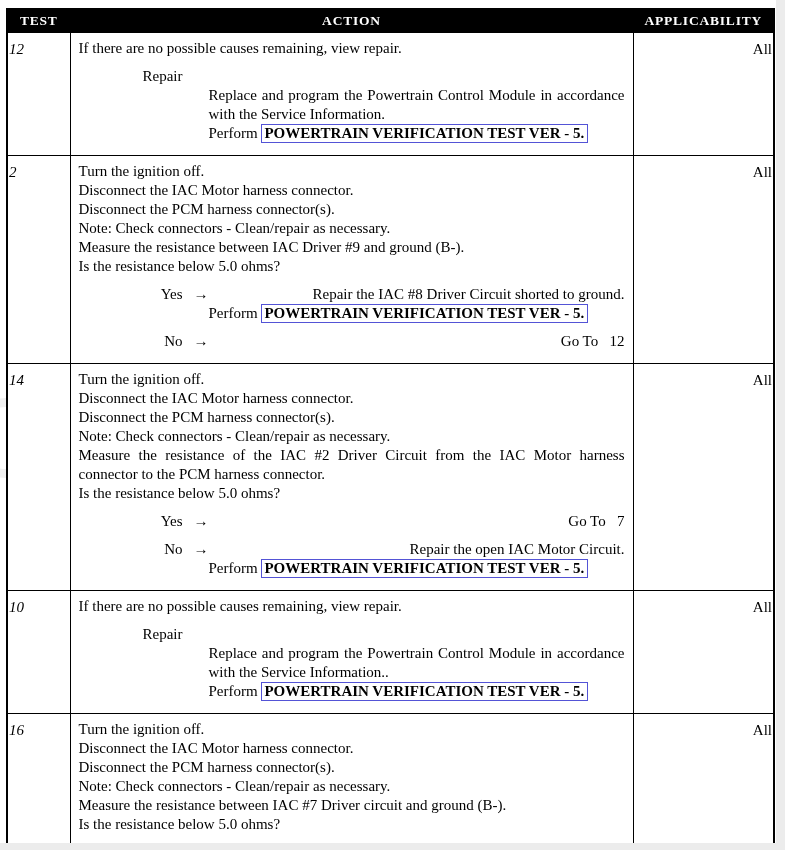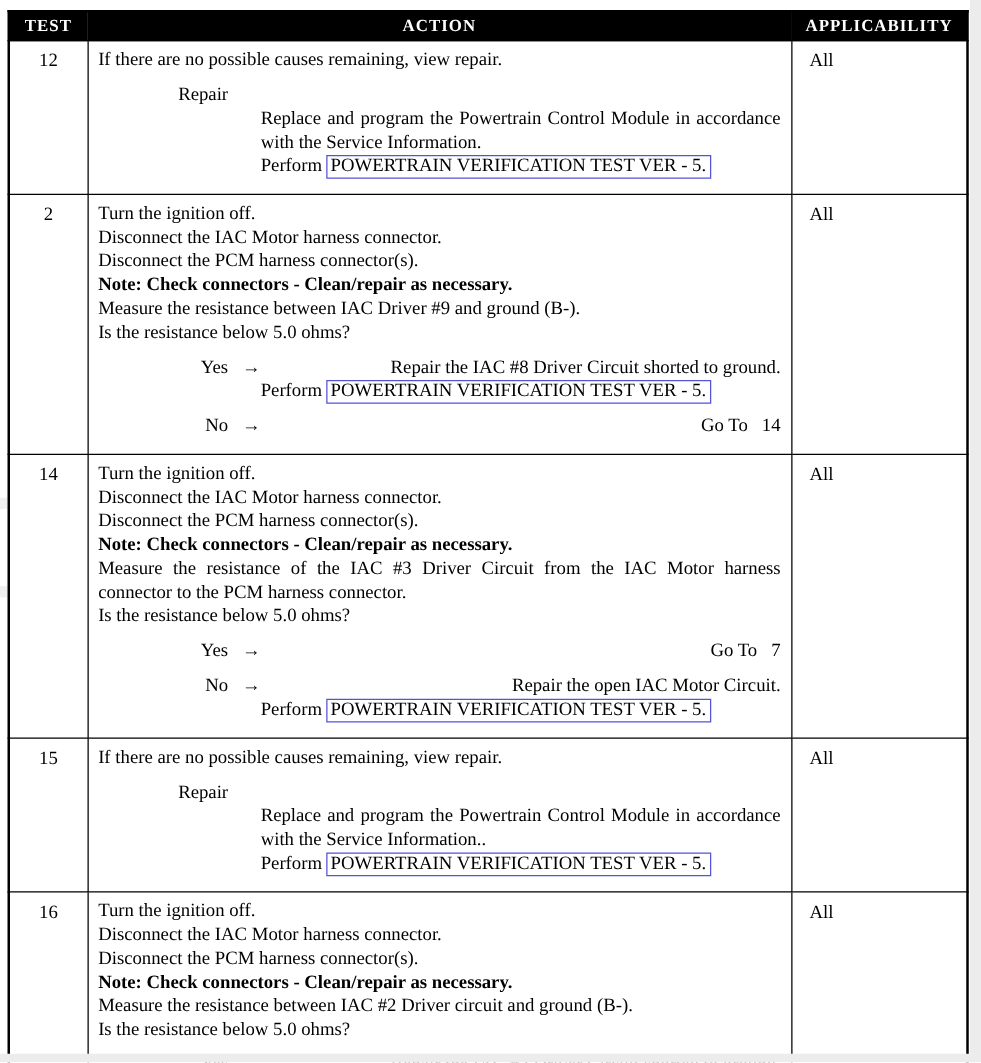--- a/index.html
+++ b/index.html
@@ -50,44 +50,44 @@
     padding: 3px 2px;
     text-align: center;
     margin-left: 16px;
   }
   .test-table td {
     vertical-align: top;
     font-size: 15px;
     line-height: 19px;
   }
   td.col-test {
-    text-align: center;
     padding-top: 7px;
+    font-style: italic;
   }
   td.col-appl {
-    text-align: left;
+    text-align: right;
     padding-top: 7px;
     padding-left: 14px;
   }
   td.col-action {
     padding: 6px 8px 12px 8px;
   }
   .line { text-align: justify; }
-  .line.bold { font-weight: bold; text-align: left; }
+  .line.bold { font-weight: normal; text-align: left; }
   .indent-0 { padding-left: 0; }
   .indent-1 { padding-left: 64px; }
   .indent-2 { padding-left: 130px; }
   .gap { margin-top: 9px; }
   .decision { display: flex; text-align: right; }
   .dlabel { width: 40px; flex: 0 0 40px; }
   .darrow { width: 26px; flex: 0 0 26px; }
   .dtext { flex: 1 1 auto; white-space: pre-wrap; }
   .perform-line { text-align: left; }
   .ver-link {
-    font-weight: normal;
+    font-weight: bold;
     border: 1.5px solid #5353d6;
     padding: 0 3px 1px 2px;
     cursor: pointer;
   }
 </style>
 </head>
 <body>
 
 <div class="page">
   <div class="scan-artifact"></div>
@@ -127,66 +127,66 @@
             <div class="line indent-0">Is the resistance below 5.0 ohms?</div>
             <div class="line indent-1 gap decision">
               <span class="dlabel">Yes</span>
               <span class="darrow">→</span>
               <span class="dtext">Repair the IAC #8 Driver Circuit shorted to ground.</span>
             </div>
             <div class="line indent-2 perform-line"><span>Perform </span><span class="ver-link">POWERTRAIN VERIFICATION TEST VER - 5.</span></div>
             <div class="line indent-1 gap decision">
               <span class="dlabel">No</span>
               <span class="darrow">→</span>
-              <span class="dtext">Go To   14</span>
+              <span class="dtext">Go To   12</span>
             </div>
           </td>
           <td class="col-appl">All</td>
         </tr>
         <tr>
           <td class="col-test">14</td>
           <td class="col-action">
             <div class="line indent-0">Turn the ignition off.</div>
             <div class="line indent-0">Disconnect the IAC Motor harness connector.</div>
             <div class="line indent-0">Disconnect the PCM harness connector(s).</div>
             <div class="line indent-0 bold">Note: Check connectors - Clean/repair as necessary.</div>
-            <div class="line indent-0">Measure the resistance of the IAC #3 Driver Circuit from the IAC Motor harness connector to the PCM harness connector.</div>
+            <div class="line indent-0">Measure the resistance of the IAC #2 Driver Circuit from the IAC Motor harness connector to the PCM harness connector.</div>
             <div class="line indent-0">Is the resistance below 5.0 ohms?</div>
             <div class="line indent-1 gap decision">
               <span class="dlabel">Yes</span>
               <span class="darrow">→</span>
               <span class="dtext">Go To   7</span>
             </div>
             <div class="line indent-1 gap decision">
               <span class="dlabel">No</span>
               <span class="darrow">→</span>
               <span class="dtext">Repair the open IAC Motor Circuit.</span>
             </div>
             <div class="line indent-2 perform-line"><span>Perform </span><span class="ver-link">POWERTRAIN VERIFICATION TEST VER - 5.</span></div>
           </td>
           <td class="col-appl">All</td>
         </tr>
         <tr>
-          <td class="col-test">15</td>
+          <td class="col-test">10</td>
           <td class="col-action">
             <div class="line indent-0">If there are no possible causes remaining, view repair.</div>
             <div class="line indent-1 gap">Repair</div>
             <div class="line indent-2">Replace and program the Powertrain Control Module in accordance with the Service Information..</div>
             <div class="line indent-2 perform-line"><span>Perform </span><span class="ver-link">POWERTRAIN VERIFICATION TEST VER - 5.</span></div>
           </td>
           <td class="col-appl">All</td>
         </tr>
         <tr>
           <td class="col-test">16</td>
           <td class="col-action">
             <div class="line indent-0">Turn the ignition off.</div>
             <div class="line indent-0">Disconnect the IAC Motor harness connector.</div>
             <div class="line indent-0">Disconnect the PCM harness connector(s).</div>
             <div class="line indent-0 bold">Note: Check connectors - Clean/repair as necessary.</div>
-            <div class="line indent-0">Measure the resistance between IAC #2 Driver circuit and ground (B-).</div>
+            <div class="line indent-0">Measure the resistance between IAC #7 Driver circuit and ground (B-).</div>
             <div class="line indent-0">Is the resistance below 5.0 ohms?</div>
             <div class="line indent-1 gap decision">
               <span class="dlabel">Yes</span>
               <span class="darrow">→</span>
               <span class="dtext">Repair the IAC #2 Driver Circuit shorted to ground.</span>
             </div>
           </td>
           <td class="col-appl">All</td>
         </tr>
       </tbody>

